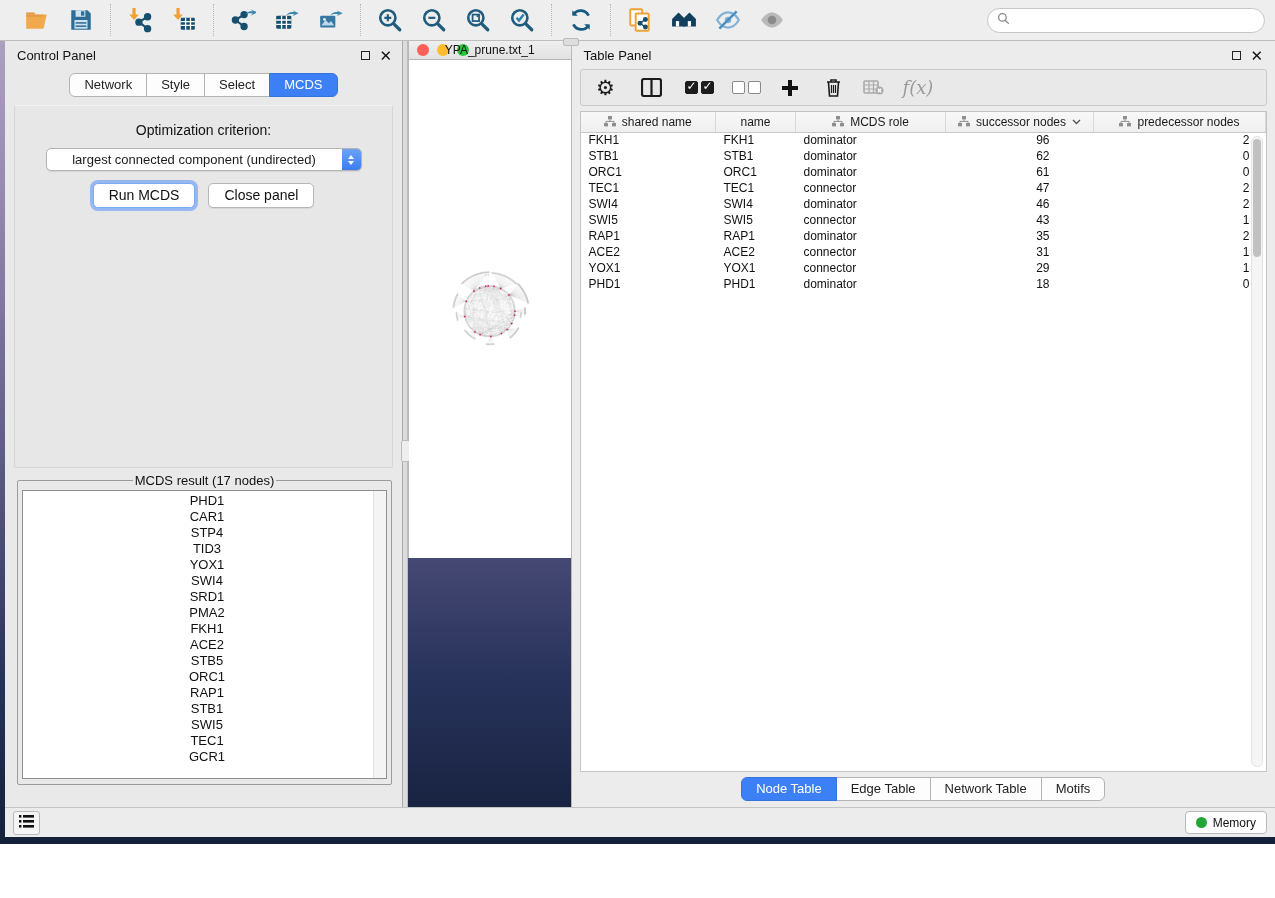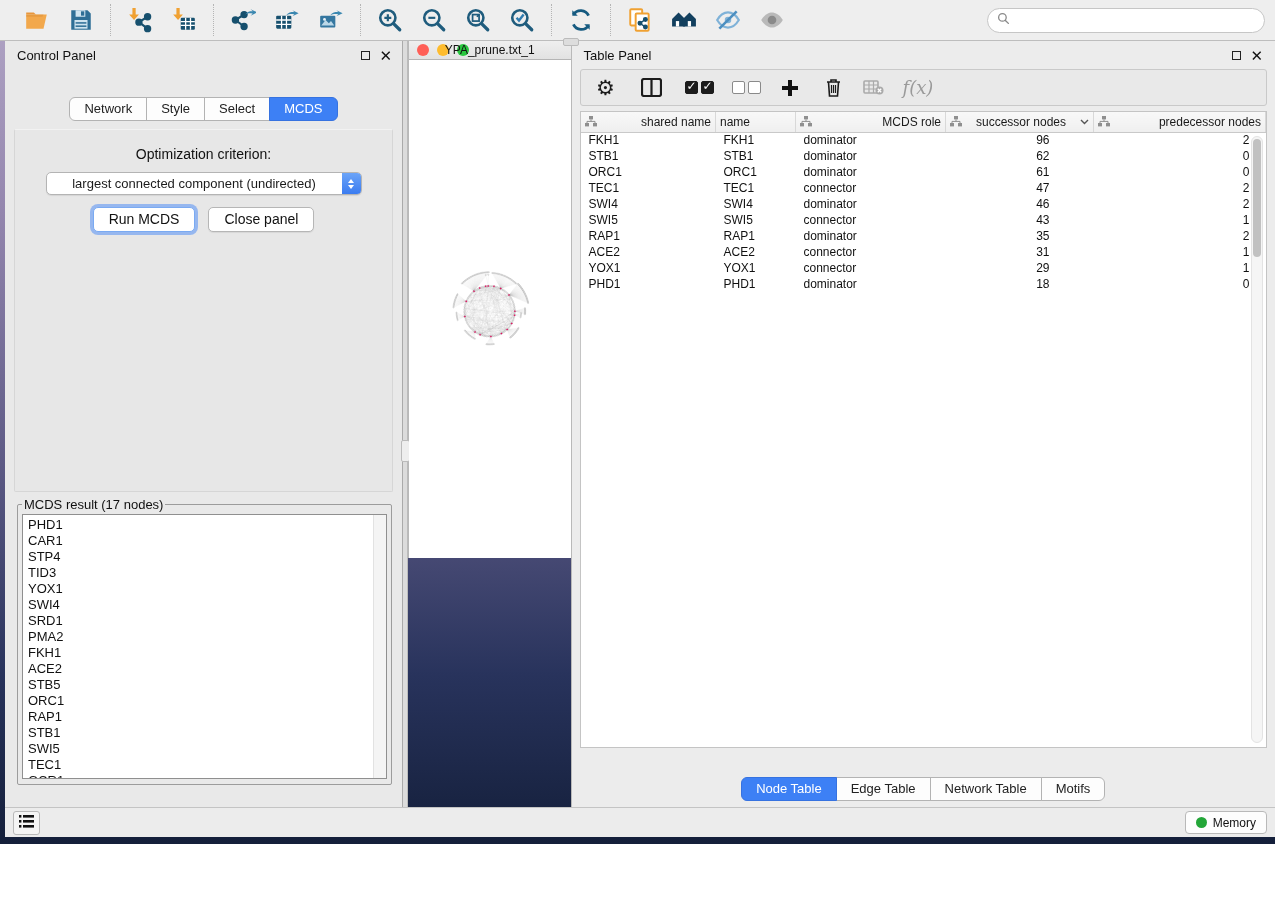--- a/index.html
+++ b/index.html
@@ -28,41 +28,41 @@
   
   .control-panel { width:397px; background:#e9e9e9; display:flex; flex-direction:column; min-height:0; }
   .panel-header { height:26px; display:flex; align-items:center; padding:2px 10px 0 12px; }
   .panel-title { font-size:13px; color:#111; }
   .panel-header .win-icons { margin-left:auto; display:flex; align-items:center; gap:9px; }
   .float-icon { width:9px; height:9px; border:1.4px solid #222; display:inline-block; }
   .close-icon { font-weight:bold; font-size:15px; line-height:9px; color:#111; cursor:default; }
   .cp-tabs-row { display:flex; justify-content:center; padding:6px 0 4px; }
   .seg-tabs { display:inline-flex; }
   .seg { border:1px solid #b3b3b3; margin-left:-1px; padding:3px 14px 4px; background:#fdfdfd;
-    font-size:13px; color:#222; position:relative;margin-top:24px; }
+    font-size:13px; color:#222; position:relative; }
   .seg.first { border-radius:6px 0 0 6px; margin-left:0; }
   .seg.last { border-radius:0 6px 6px 0; }
   .seg.active { background:#3d80f5; border-color:#3672e0; color:#fff; z-index:1; }
   .cp-content { margin:4px 9px 0; height:363px; background:#e7e7e7; border:1px solid #d6d6d6;
     border-top-color:#f2f2f2; border-radius:2px; padding-top:16px; text-align:center; }
   .opt-label { font-size:14px; color:#111; }
   .dropdown { margin:10px auto 0; width:316px; height:23px; background:#fff; border:1px solid #b4b4b4;
     border-radius:5px; display:flex; align-items:center; overflow:hidden;
     box-shadow:0 1px 1px rgba(0,0,0,0.08); }
   .dropdown .dd-value { flex:1; text-align:center; font-size:13px; padding:0 4px; white-space:nowrap; }
   .dd-stepper { width:19px; align-self:stretch; background:linear-gradient(180deg,#6ba4f8,#3b7cf0);
     display:flex; flex-direction:column; align-items:center; justify-content:center; gap:2px; }
   .dd-stepper .tri { width:0; height:0; border-left:3.5px solid transparent; border-right:3.5px solid transparent; }
   .tri.up { border-bottom:4.5px solid #fff; } .tri.down { border-top:4.5px solid #fff; }
   .btn-row { margin-top:12px; display:flex; justify-content:center; gap:13px; }
   .mac-btn { background:#fff; border:1px solid #b6b6b6; border-radius:5px; padding:3px 15px 4px;
     font-size:14px; color:#111; box-shadow:0 1px 1px rgba(0,0,0,0.07); }
   .mac-btn.focused { box-shadow:0 0 0 3px rgba(84,144,245,0.55); border-color:#7aaaf2; }
   .mcds-fieldset { flex:1; margin:5px 10px 22px 12px; border:1px solid #9c9c9c; border-radius:2px;
-    padding:2px 4px 5px; display:flex; flex-direction:column; min-height:0; }
+    padding:2px 4px 5px; display:flex; flex-direction:column; min-height:0;text-align:center; }
   .mcds-fieldset legend { font-size:13px; padding:0 2px; color:#111; }
   .mcds-list { flex:1; background:#fff; border:1px solid #8f8f8f; position:relative; overflow:hidden;
     padding:2px 0 0 5px; }
   .mcds-item { font-size:13px; line-height:16px; color:#111; }
   .mcds-track { position:absolute; right:0; top:0; bottom:0; width:13px; background:#f4f4f4;
     border-left:1px solid #e2e2e2; }
 
   
   .v-splitter { width:6px; background:#dcdcdc; border-left:1px solid #aaa; border-right:1px solid #bbb; position:relative; }
   .v-grip { position:absolute; top:399px; left:-2px; width:9px; height:22px; background:#eee;
@@ -93,21 +93,21 @@
   .cb-pair { display:flex; gap:3px; }
   .cb { width:13px; height:13px; border:1.6px solid #1c1c1c; border-radius:2px; position:relative; background:#1c1c1c; }
   .cb::after { content:"✓"; position:absolute; left:1px; top:-3px; color:#fff; font-size:12px; font-weight:bold; }
   .cb.empty { background:#fff; border-color:#8a8a8a; } .cb.empty::after { content:""; }
   .fx-glyph { font-family:"DejaVu Serif",serif; font-style:italic; font-size:18px; color:#9a9a9a; }
   .tp-tablewrap { margin:5px 8px 0; background:#fff; border:1px solid #c4c4c4; flex:1; position:relative; overflow:hidden; }
   table.node-table { border-collapse:collapse; width:100%; table-layout:fixed; }
   .node-table th { background:linear-gradient(180deg,#f8f8f8,#efefef); border-bottom:1px solid #c9c9c9;
     border-right:1px solid #d8d8d8; font-weight:normal; font-size:12px; height:20px; padding:0 4px;
     white-space:nowrap; overflow:hidden; }
-  .th-inner { display:flex; align-items:center; justify-content:space-between; gap:6px; }
+  .th-inner { display:flex; align-items:center; justify-content:center; gap:6px; }
   .node-table td { font-size:12px; height:16px; padding:0 8px; white-space:nowrap; overflow:hidden; color:#111; }
   td.num-succ { text-align:right; padding-right:44px; }
   td.num-pred { text-align:right; padding-right:16px; }
   .vscroll { position:absolute; right:3px; top:24px; bottom:4px; width:12px; background:#f5f5f5;
     border:1px solid #e3e3e3; border-radius:6px; }
   .vthumb { position:absolute; left:1px; right:1px; top:2px; height:118px; background:#c1c1c1; border-radius:6px; }
   .tp-tabs-row { display:flex; justify-content:center; padding:5px 0 6px; }
 
   
   .status-bar { height:30px; background:#ececec; border-top:1px solid #c4c4c4; display:flex;

